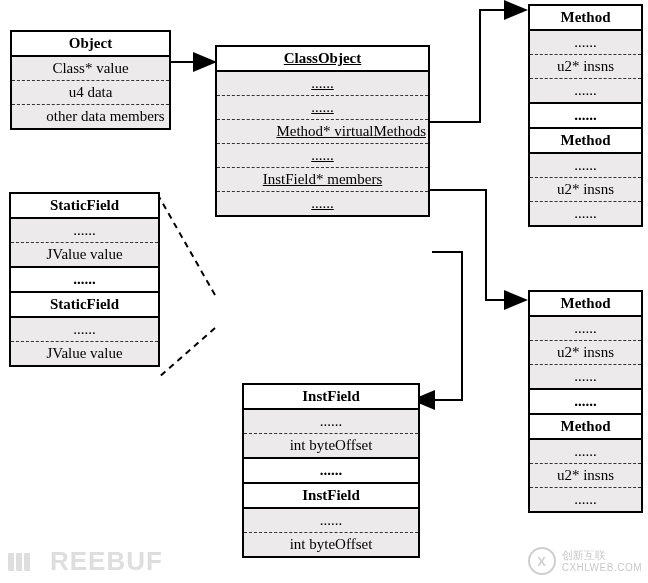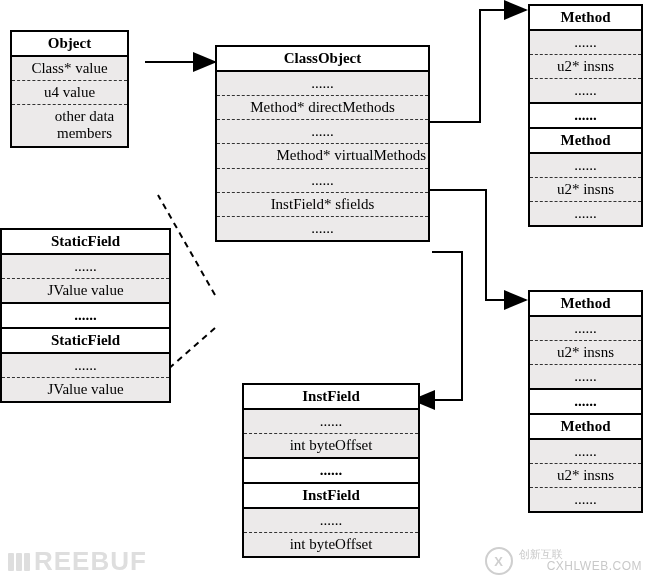--- a/index.html
+++ b/index.html
@@ -40,21 +40,21 @@
     pointer-events: none;
   }
   .wm-left {
     position: absolute;
     left: 8px; bottom: 6px;
     color: #dedede;
     font-family: Arial, sans-serif;
     font-weight: 900;
     font-size: 26px;
     letter-spacing: 1px;
-    display: flex; align-items: center;
+    display: flex; align-items: center; gap: 16px;
   }
   .wm-left .bars { display:inline-flex; gap:2px; margin-right:4px;}
   .wm-left .bars span { width:6px; height:18px; background:#dedede; display:inline-block; border-radius:1px;}
   .wm-right {
     position: absolute;
     right: 6px; bottom: 8px;
     color: #c9c9c9;
     font-family: Arial, sans-serif;
     font-size: 11px;
     display:flex; align-items:center; gap:6px;
@@ -80,39 +80,38 @@
   <path d="M430 122 L480 122 L480 10 L526 10" fill="none" stroke="#000" stroke-width="2" marker-end="url(#arr)"></path>
 
   <path d="M430 190 L486 190 L486 300 L526 300" fill="none" stroke="#000" stroke-width="2" marker-end="url(#arr)"></path>
 
   <path d="M432 252 L462 252 L462 400 L413 400" fill="none" stroke="#000" stroke-width="2" marker-end="url(#arr)"></path>
 
   <line x1="215" y1="295" x2="158" y2="195" stroke="#000" stroke-width="2" stroke-dasharray="6,5"></line>
   <line x1="215" y1="328" x2="158" y2="378" stroke="#000" stroke-width="2" stroke-dasharray="6,5"></line>
 </svg>
 
-<div class="box" style="left:10px; top:30px; width:119px;">
+<div class="box" style="left:10px; top:30px; width:161px;">
   <div class="hdr">Object</div>
   <div class="row first">Class* value</div>
-  <div class="row">u4 value</div>
+  <div class="row">u4 data</div>
   <div class="row" style="line-height:1.15;padding-left:32px;">other data members</div>
 </div>
 
-<div class="box" style="left:215px; top:45px; width:215px;">
+<div class="box" style="left:215px; top:45px; width:215px;text-decoration:underline;">
   <div class="hdr">ClassObject</div>
   <div class="row first">......</div>
-  <div class="row" style="line-height:1.15;">Method* directMethods</div>
   <div class="row">......</div>
   <div class="row" style="line-height:1.15;text-align:right;">Method* virtualMethods</div>
   <div class="row">......</div>
-  <div class="row">InstField* sfields</div>
+  <div class="row">InstField* members</div>
   <div class="row">......</div>
 </div>
 
-<div class="box" style="left:0; top:192px; width:171px;margin-top:36px;">
+<div class="box" style="left:9px; top:192px; width:151px;">
   <div class="hdr">StaticField</div>
   <div class="row first">......</div>
   <div class="row">JValue value</div>
   <div class="row sep" style="font-weight:bold; background:#fff;">......</div>
   <div class="hdr" style="border-top:2px solid #000;">StaticField</div>
   <div class="row first">......</div>
   <div class="row">JValue value</div>
 </div>
 
 <div class="box" style="left:242px; top:383px; width:178px;">
@@ -154,15 +153,15 @@
       <span></span>
       <span></span>
       <span></span>
     </span>
   <span>REEBUF</span>
 </div>
 <div class="wm-right">
   <div class="circ">X</div>
   <div class="txt">
     <div>创新互联</div>
-    <div style="font-size:12px;letter-spacing:0.5px;margin-left:28px;">CXHLWEB.COM</div>
+    <div style="font-size:10px;letter-spacing:0.5px;">CXHLWEB.COM</div>
   </div>
 </div>
 
 </body></html>

